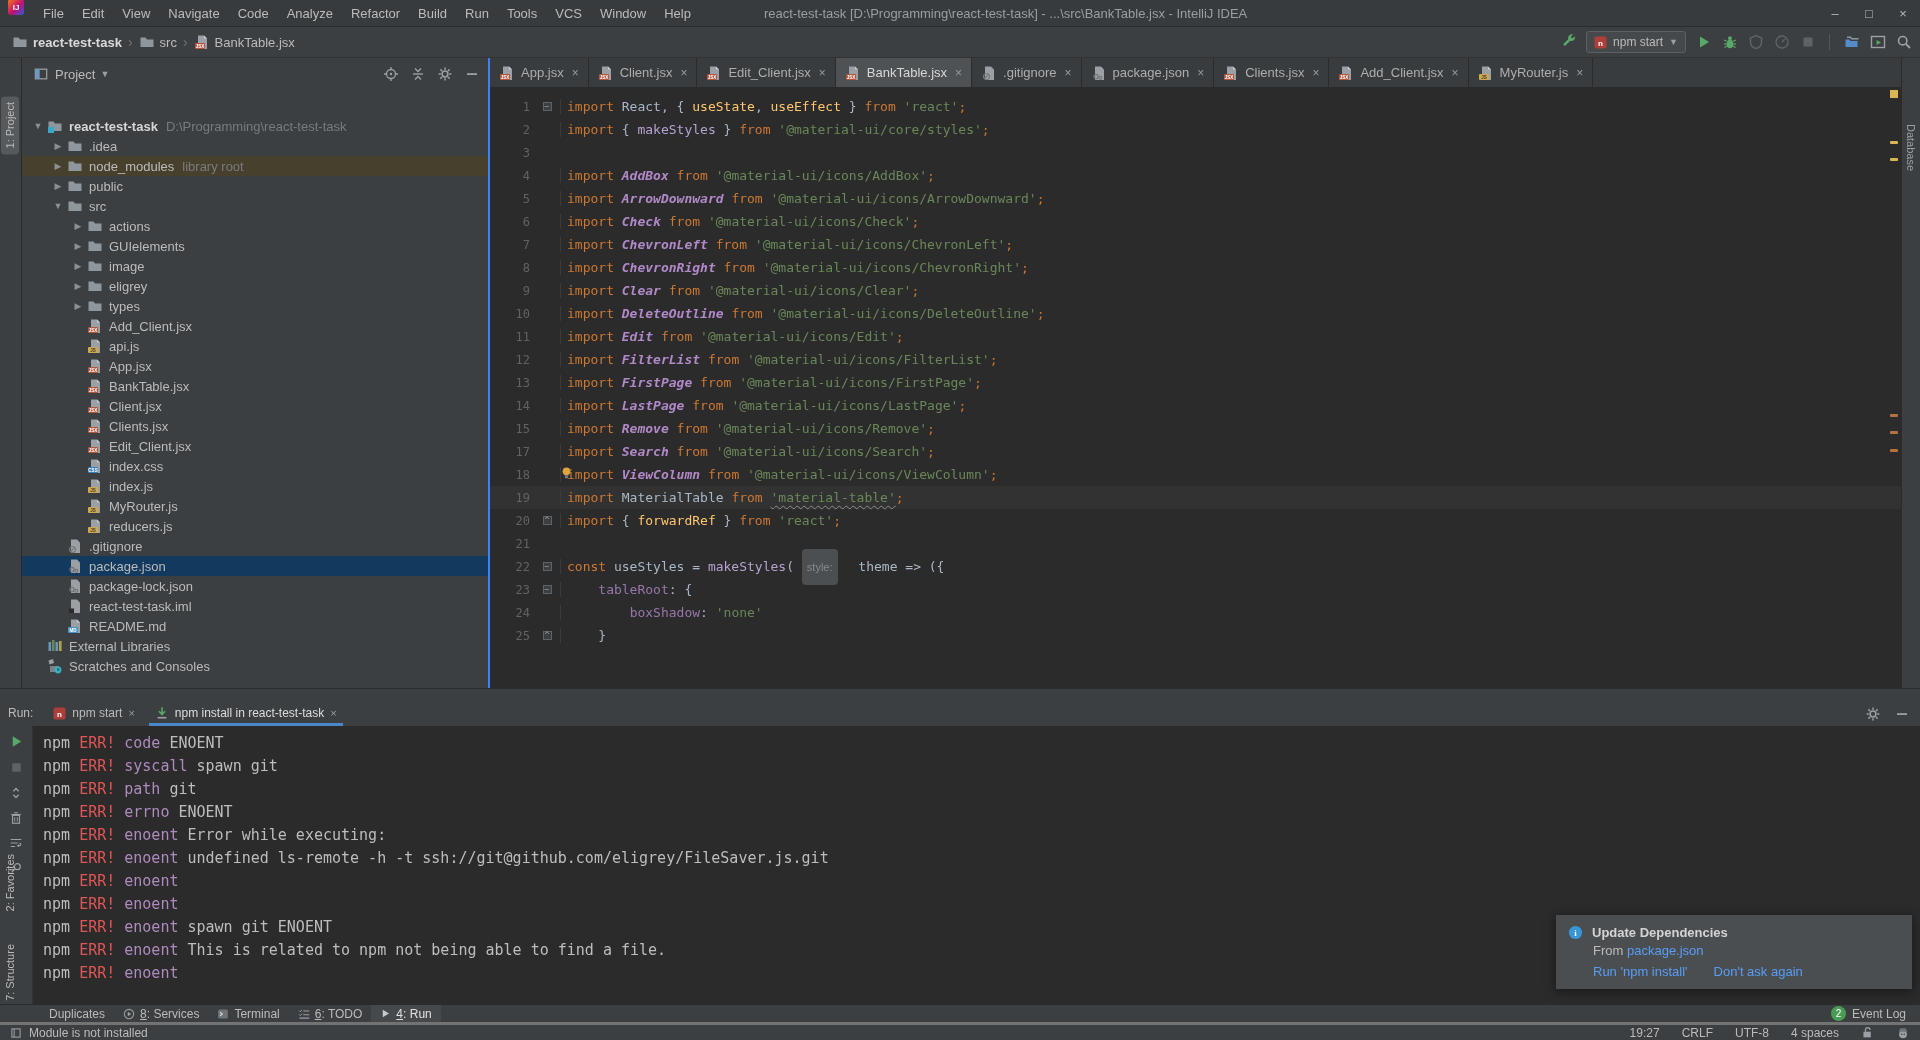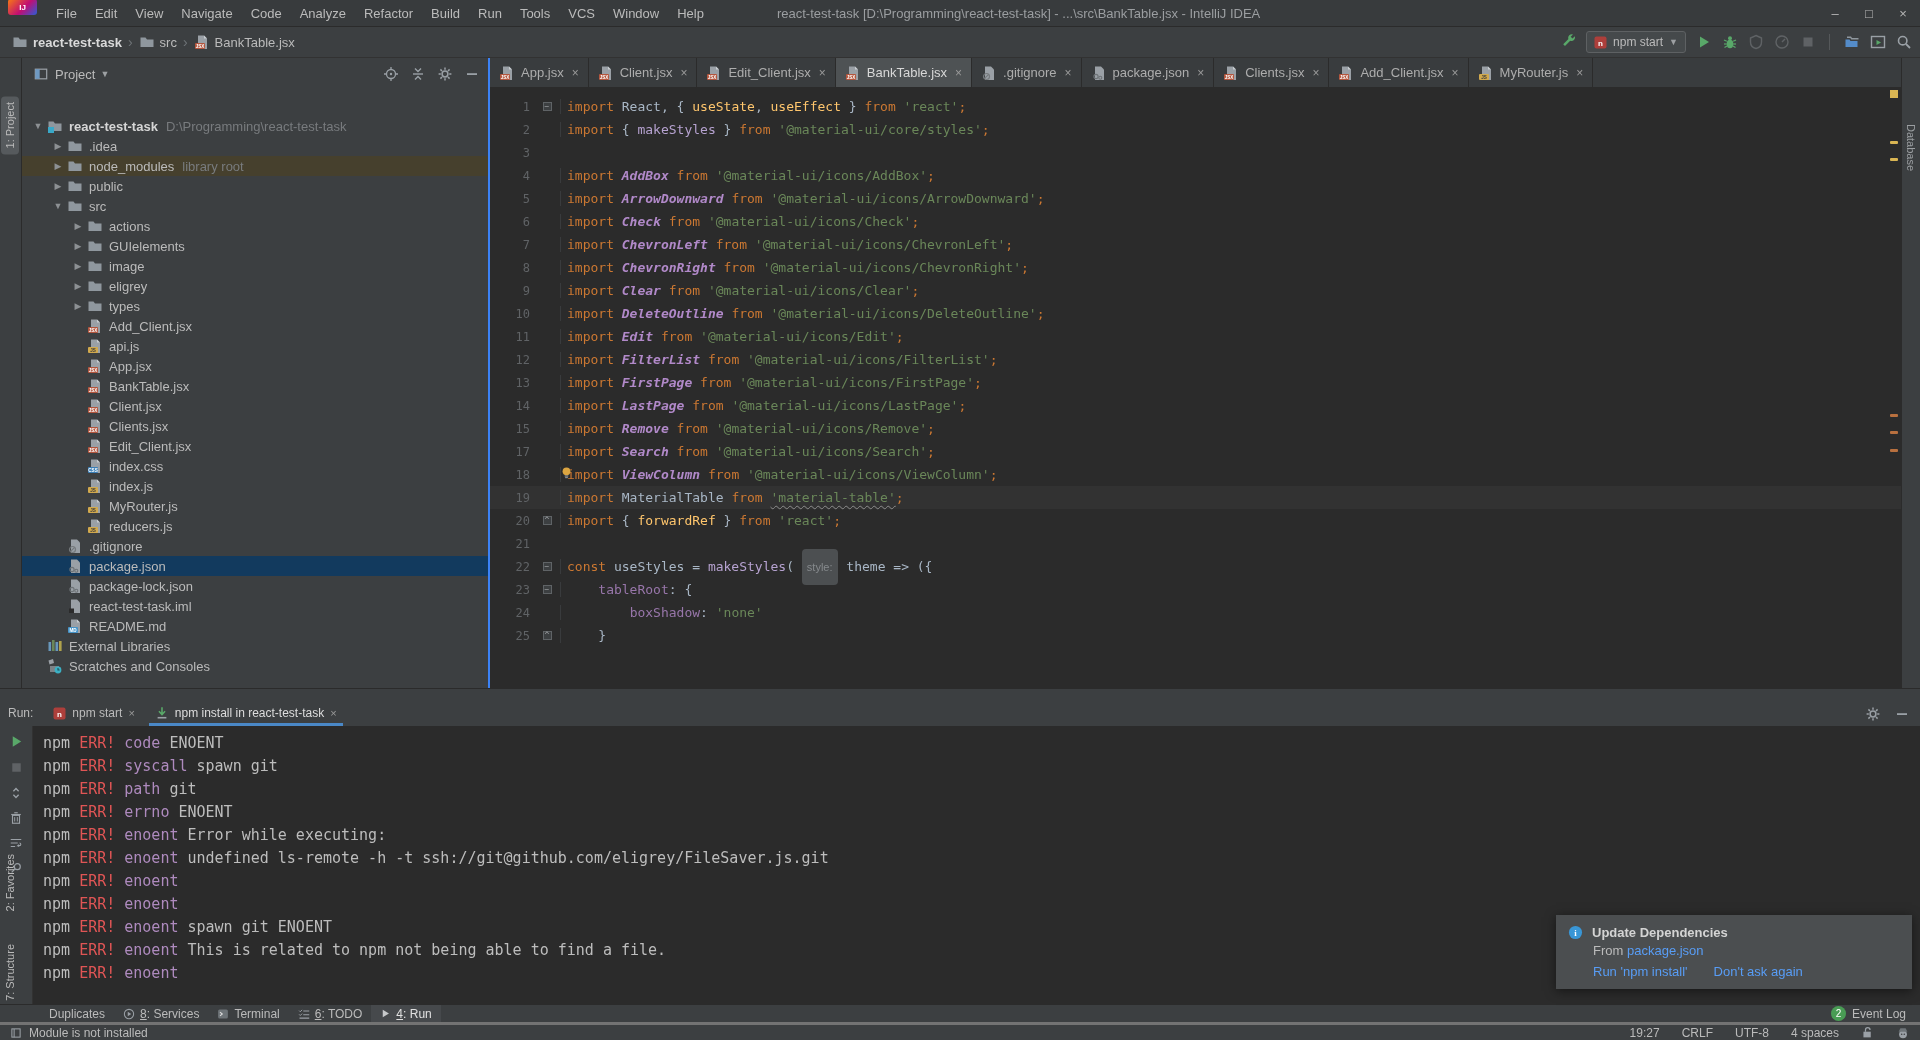--- a/index.html
+++ b/index.html
@@ -2,21 +2,21 @@
 <html><head>
 <meta charset="utf-8">
 <style>
   * { margin:0; padding:0; box-sizing:border-box; }
   html,body { width:1920px; height:1040px; overflow:hidden; background:#2b2b2b;
               font-family:"Liberation Sans", sans-serif; -webkit-font-smoothing:antialiased; }
   .app { position:relative; width:1920px; height:1040px; display:flex; flex-direction:column; background:#3c3f41; }
 
   
   .titlebar { height:27px; background:#383b3d; display:flex; align-items:center; border-bottom:1px solid #2b2b2b; flex:0 0 27px;}
-  .logo { width:29px; height:16px; margin:0 10px 12px 8px; border-radius:3px;
+  .logo { width:16px; height:16px; margin:0 10px 12px 8px; border-radius:3px;
           background:linear-gradient(135deg,#f97a12,#c10e73 55%,#2b5dd8); color:#fff; font-size:8px; font-weight:bold;
           display:flex; align-items:center; justify-content:center; }
   .menu-item { color:#bbbbbb; font-size:13px; padding:0 9px; height:27px; display:flex; align-items:center; cursor:default; }
   .win-title { color:#9b9ea1; font-size:13px; margin-left:64px; white-space:nowrap;text-align:right; }
   .win-controls { margin-left:auto; display:flex; }
   .win-btn { width:34px; height:27px; color:#b6b6b6; display:flex; align-items:center; justify-content:center; font-size:13px; }
 
   
   .navbar { height:31px; background:#3c3f41; display:flex; align-items:center; padding:0 8px 0 12px; border-bottom:1px solid #323232; flex:0 0 31px;}
   .crumb { display:flex; align-items:center; gap:5px; color:#bbbbbb; font-size:13px; }
@@ -63,21 +63,21 @@
   .code-line.cur { background:#323232; }
   .ln { width:44px; text-align:right; color:#606366; padding-right:4px; flex:0 0 44px; font-size:12px; }
   .foldc { width:26px; flex:0 0 26px; display:flex; justify-content:center; align-items:center; }
   .foldbox { width:9px; height:9px; border:1px solid #5f6366; color:#9da0a3; font-size:8px; line-height:7px; text-align:center; background:#3c3f41;}
   .code-text { border-left:1px solid #393b3d; padding-left:6px; white-space:pre; }
   .tk-k { color:#cc7832; } .tk-p { color:#a9b7c6; } .tk-f { color:#ffc66d; }
   .tk-i { color:#b189c9; font-style:italic; font-weight:bold; }
   .tk-s { color:#6a8759; } .tk-sc { color:#cc7832; } .tk-fl { color:#9876aa; } .tk-m { color:#b6a2d0; }
   .tk-u { color:#6a8759; text-decoration:underline wavy #8c8c8c 1px; text-underline-offset:3px; }
   .tk-h { background:#4c4f51; color:#868a8d; border-radius:4px; padding:12px 5px; font-size:11px;
-          font-family:"Liberation Sans",sans-serif; margin-right:1px; }
+          font-family:"Liberation Sans",sans-serif; margin-right:13px; }
   .bulb { position:absolute; left:70px; top:3px; }
   .stripe { position:absolute; right:0; top:0; width:14px; height:100%; }
   .smark { position:absolute; right:3px; width:8px; height:3px; border-radius:1px; }
   .sfile { position:absolute; right:3px; top:2px; width:8px; height:8px; background:#d9b553; }
 
   
   .runpanel { height:316px; border-top:1px solid #2b2b2b; display:flex; flex-direction:column; background:#3c3f41; flex:0 0 316px;}
   .run-head { height:37px; display:flex; align-items:flex-end; padding-left:8px; background:#3c3f41; }
   .run-label { color:#bbbbbb; font-size:12px; margin:0 10px 6px 0; }
   .rtab { display:flex; align-items:center; gap:6px; padding:0 10px 6px 10px; color:#bbbbbb; font-size:12px; position:relative; }

